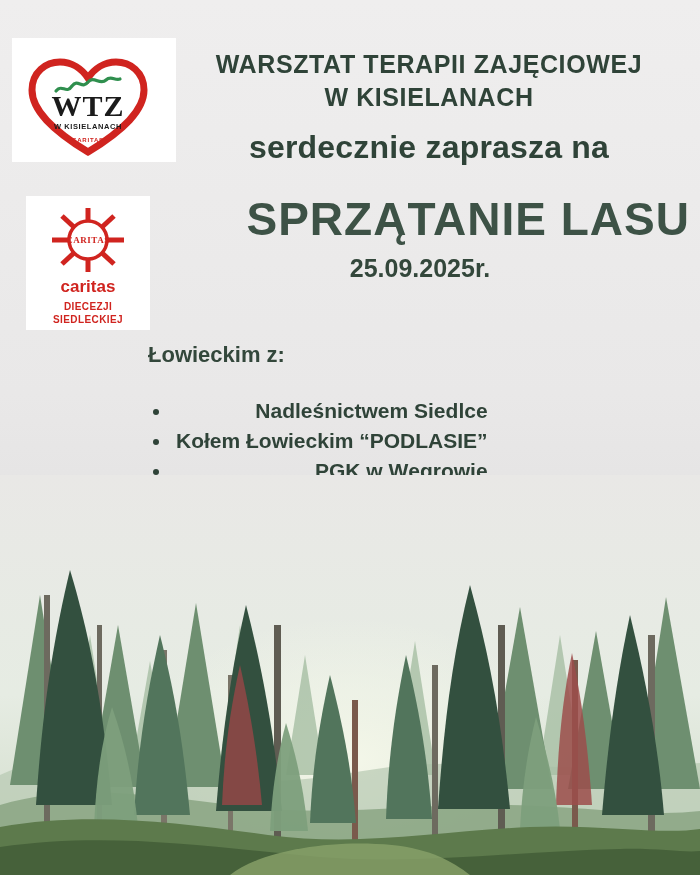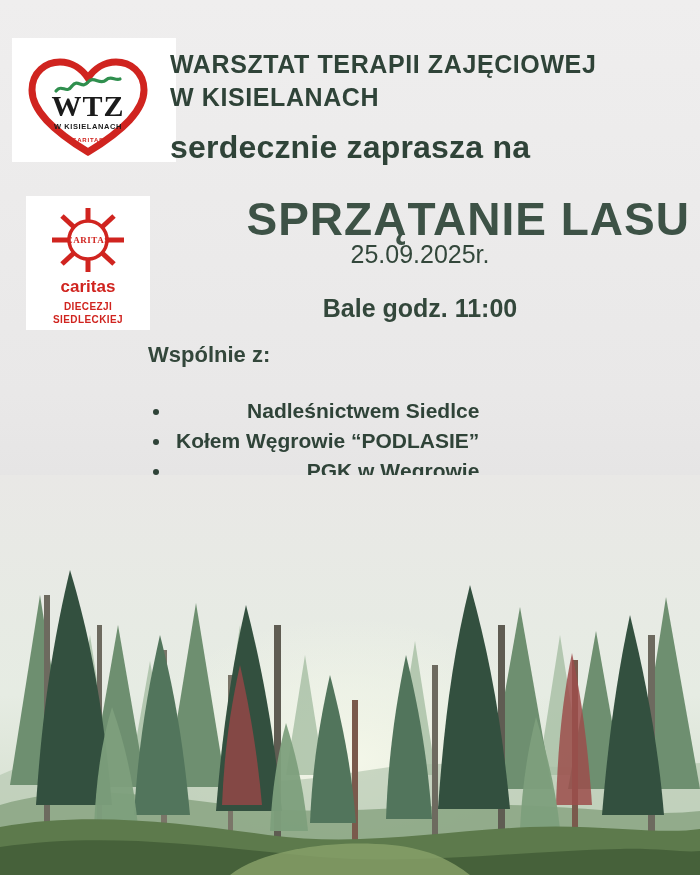--- a/index.html
+++ b/index.html
@@ -38,20 +38,21 @@
     height: 134px;
     background: #ffffff;
   }
 
   
   .header-text {
     position: absolute;
     left: 170px;
     top: 48px;
     width: 518px;
+    text-align: center;
     color: #2f4338;
   }
   .line1, .line2 {
     font-size: 25px;
     font-weight: bold;
     letter-spacing: 0.6px;
     line-height: 1.33;
   }
   .line3 {
     font-size: 32px;
@@ -69,25 +70,25 @@
     font-family: Liberation Sans, sans-serif;
     font-size: 46px;
     font-weight: bold;
     letter-spacing: 1px;
     color: #3d5246;
   }
 
   .date-line {
     position: absolute;
     left: 160px;
-    top: 240px;
+    top: 254px;
     width: 520px;
     text-align: center;
     font-size: 25px;
-    font-weight: normal;
+    font-weight: bold;
     color: #33473b;
   }
   .time-line {
     position: absolute;
     left: 160px;
     top: 294px;
     width: 520px;
     text-align: center;
     font-size: 25px;
     font-weight: bold;
@@ -164,27 +165,26 @@
 
   <div class="header-text">
     <div class="line1">WARSZTAT TERAPII ZAJĘCIOWEJ</div>
     <div class="line2">W KISIELANACH</div>
     <div class="line3">serdecznie zaprasza na</div>
   </div>
 
   <div class="title-main">SPRZĄTANIE LASU</div>
 
   <div class="date-line">25.09.2025r.</div>
-  <div class="time-line">Bale godz. 11:00</div>
-
-  <div class="together">Wspólnie z:</div>
+
+  <div class="together">Łowieckim z:</div>
 
   <ul class="partners">
     <li>Nadleśnictwem Siedlce</li>
-    <li>Kołem Węgrowie “PODLASIE”</li>
+    <li>Kołem Łowieckim “PODLASIE”</li>
     <li>PGK w Węgrowie</li>
   </ul>
 
   <div class="forest">
     <svg viewBox="0 0 700 400" width="700" height="400" preserveAspectRatio="none">
       <defs>
         <linearGradient id="skyGrad" x1="0" y1="0" x2="0" y2="1">
           <stop offset="0%" stop-color="#e9e8e6"></stop>
           <stop offset="55%" stop-color="#e6ece3"></stop>
           <stop offset="100%" stop-color="#cfdbc8"></stop>

